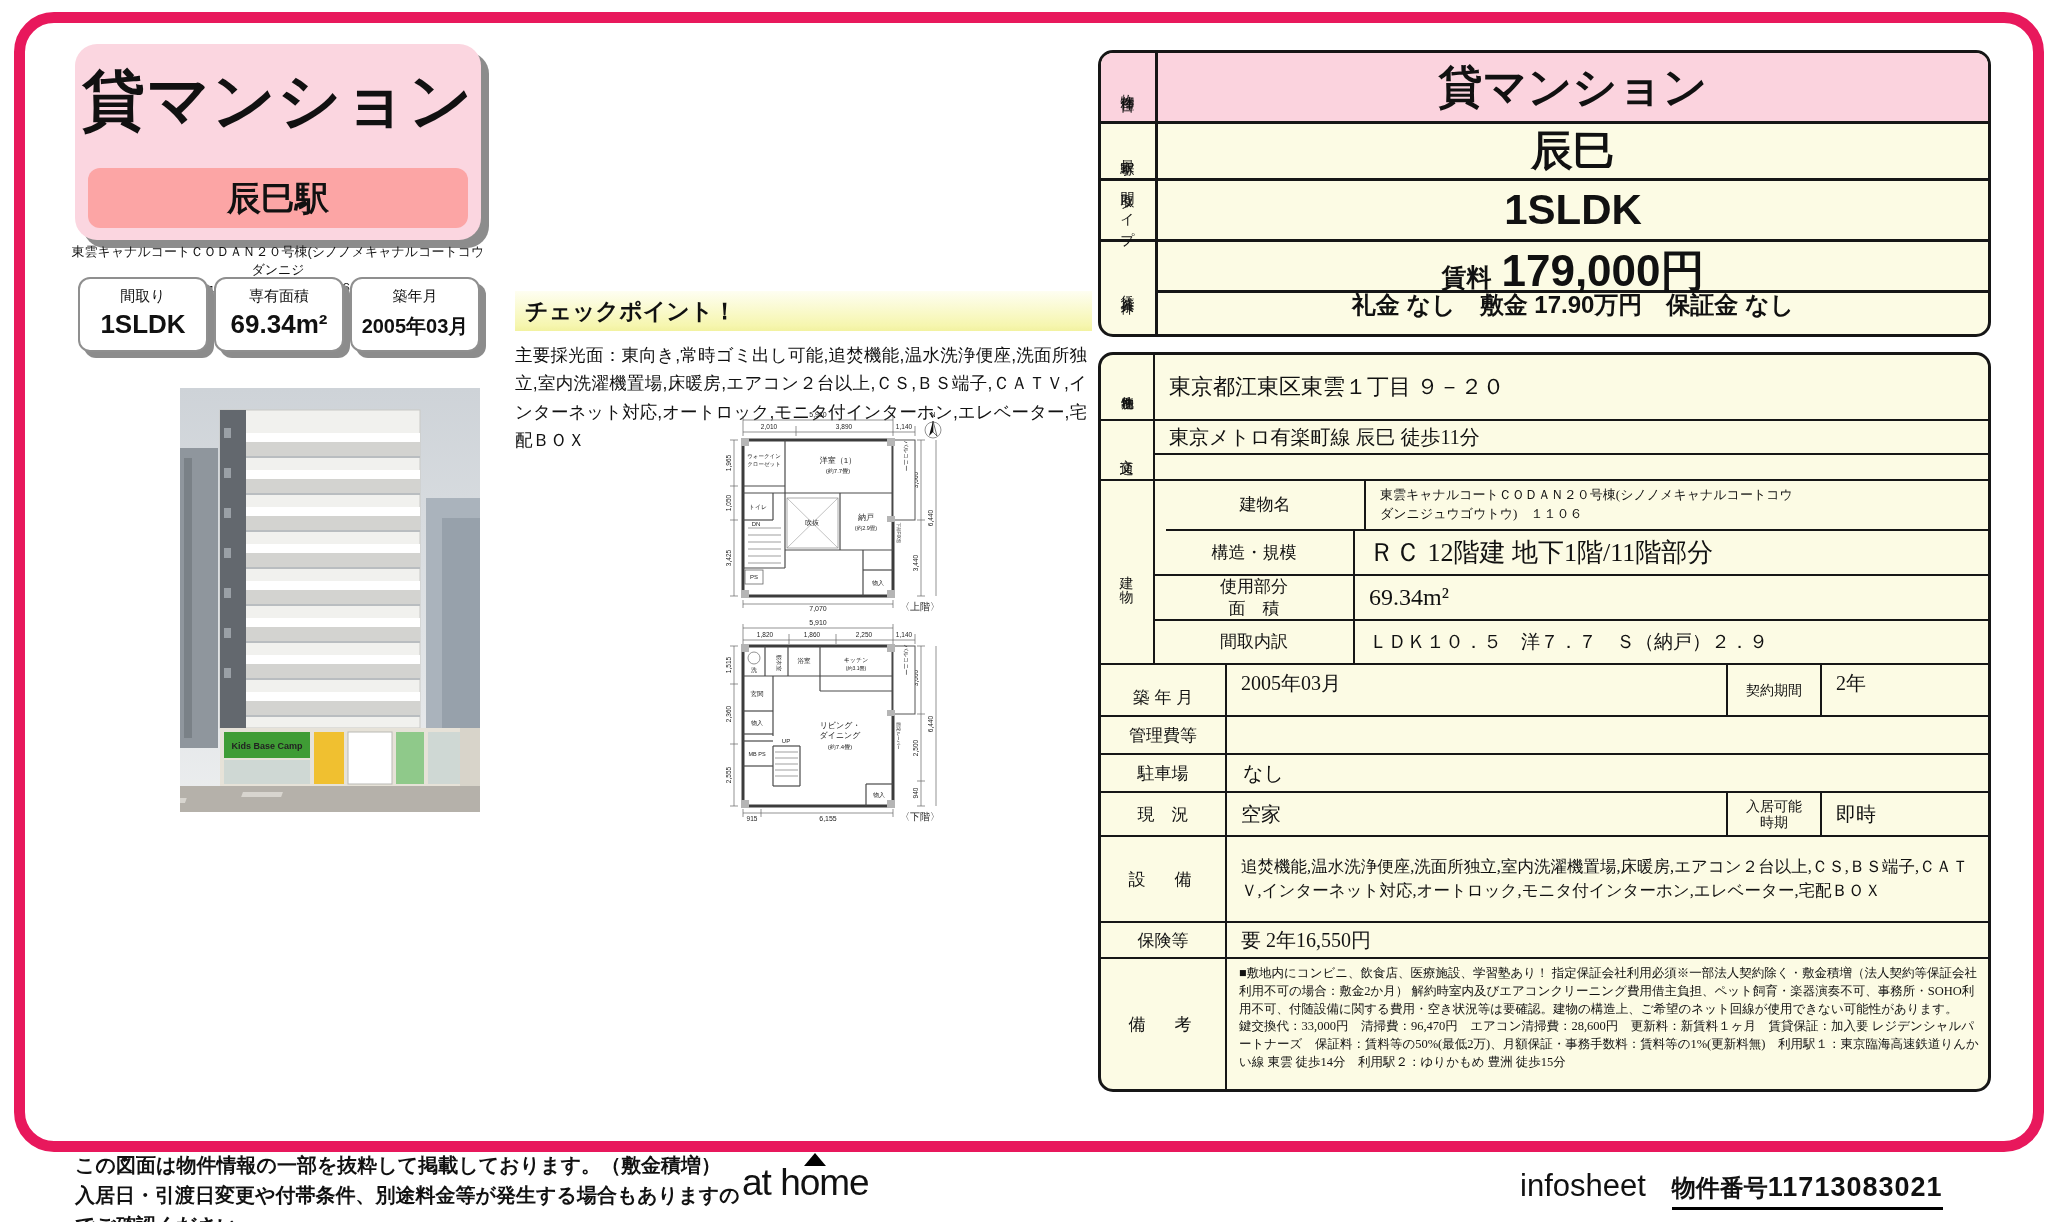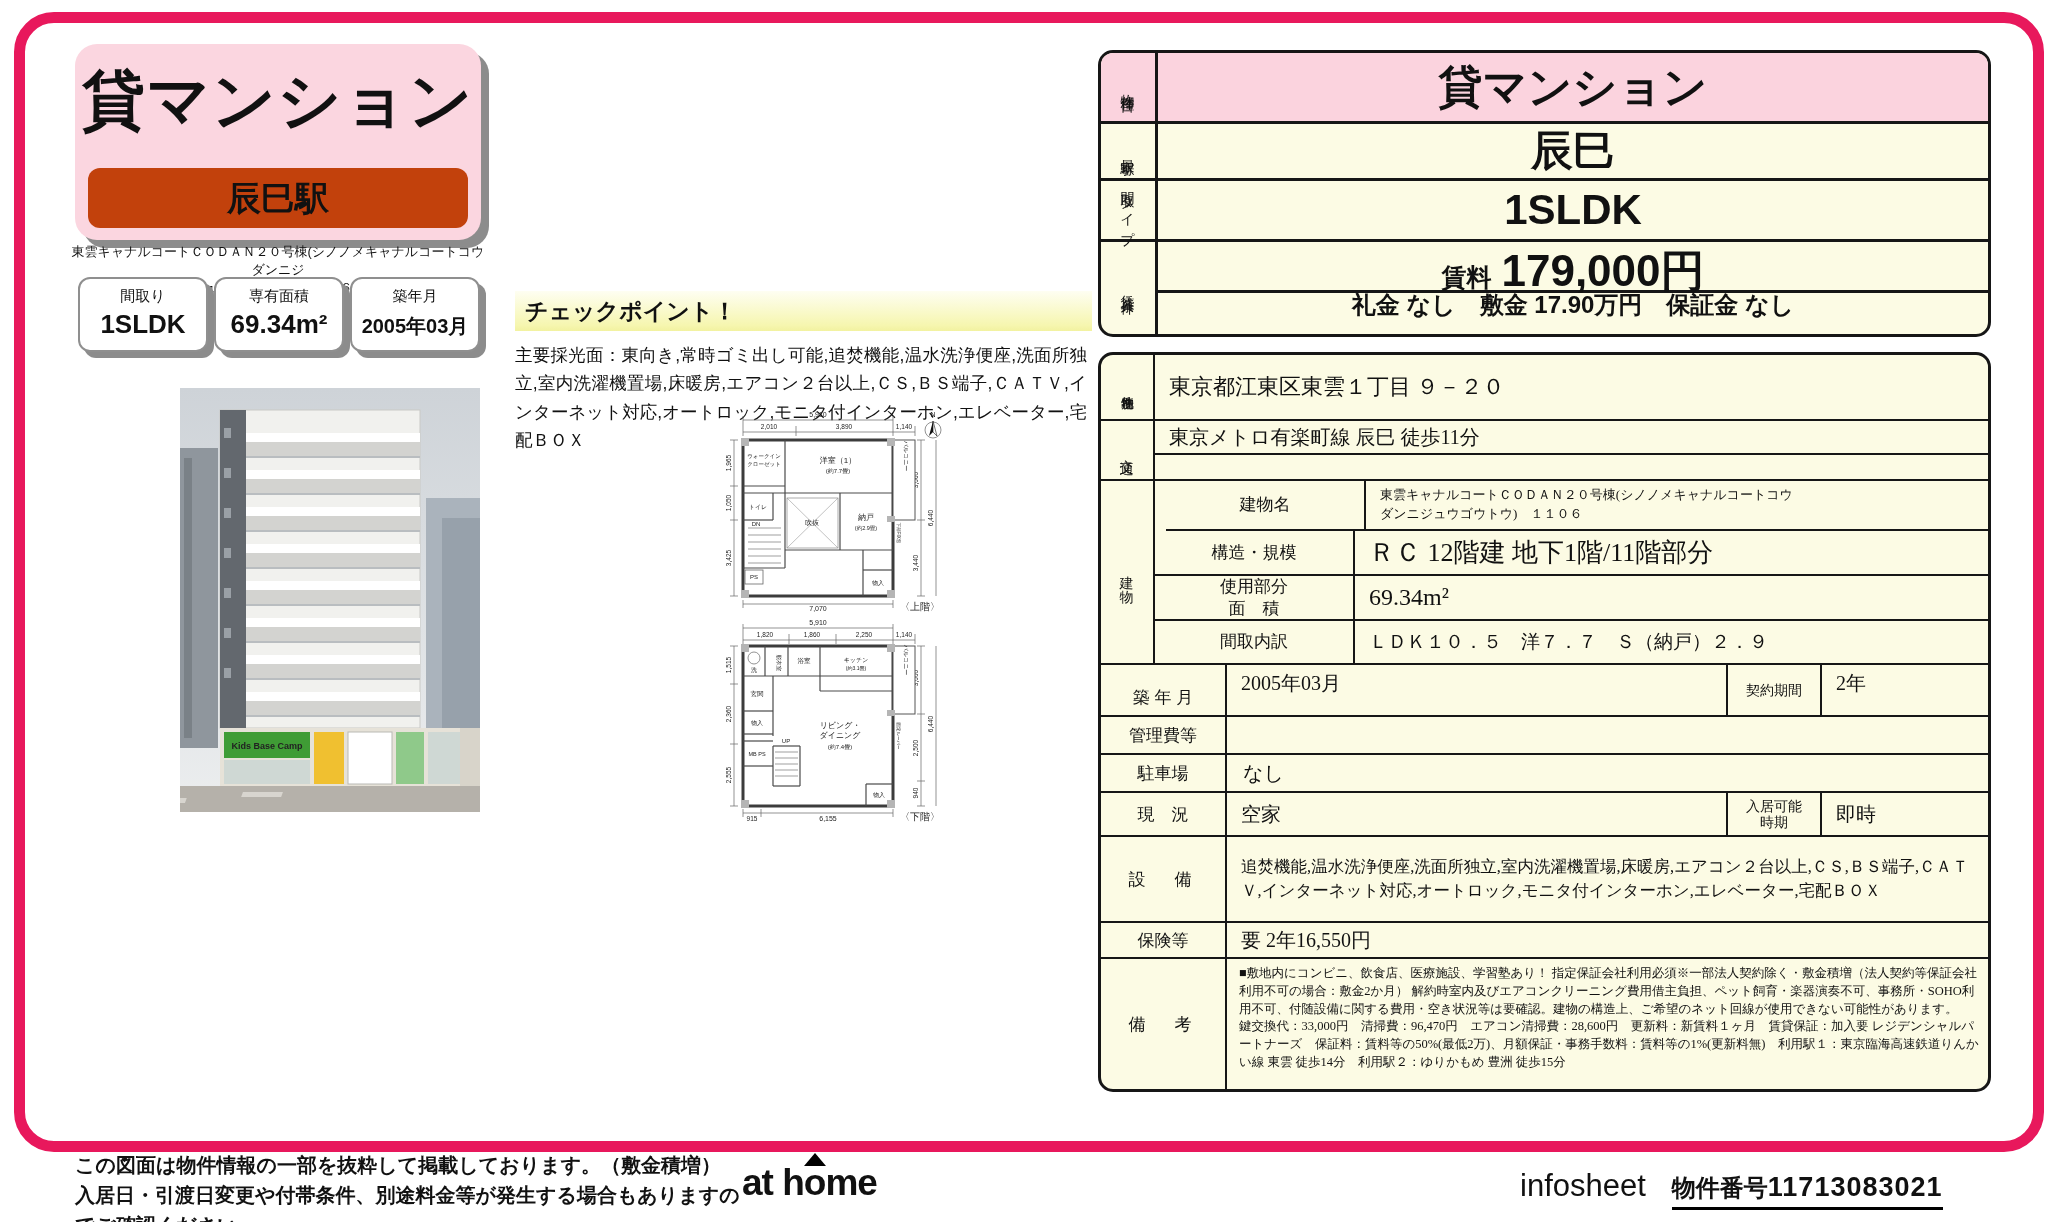--- a/index.html
+++ b/index.html
@@ -7,21 +7,21 @@
         font-family:"Liberation Sans","DejaVu Sans",sans-serif;color:#111;}
   .frame{position:absolute;left:14px;top:12px;width:2008px;height:1118px;
          border:11px solid #e8185c;border-radius:40px;}
   .abs{position:absolute;}
   .serif{font-family:"Liberation Serif","DejaVu Serif",serif;}
 
   
   .title-box{left:75px;top:44px;width:406px;height:196px;background:#fbd6e0;
              border-radius:22px;box-shadow:8px 8px 0 #8c8c8c;}
   .title-box h1{margin:14px 0 0 0;text-align:center;font-size:63px;letter-spacing:1px;font-weight:bold;}
-  .station-box{position:absolute;left:13px;right:13px;bottom:12px;height:60px;background:#c2410c;
+  .station-box{position:absolute;left:13px;right:13px;bottom:12px;height:60px;background:#fca5a5;
                border-radius:12px;text-align:center;font-size:34px;font-weight:bold;line-height:60px;}
   .bname{left:68px;top:243px;width:420px;text-align:center;font-size:13px;line-height:1.4;}
   .sumbox{top:277px;width:126px;height:71px;background:#fff;border:2px solid #8f8f8f;border-radius:12px;
           box-shadow:6px 6px 0 #8c8c8c;text-align:center;}
   .sumbox .lb{font-size:15px;margin-top:8px;}
   .sumbox .vl{font-size:26px;font-weight:bold;margin-top:3px;}
   .sumbox .vl.small{font-size:20px;margin-top:7px;}
 
   
   .cp-title{left:515px;top:291px;width:567px;height:40px;line-height:40px;padding-left:10px;
@@ -54,21 +54,21 @@
           align-items:center;justify-content:center;font-size:17px;line-height:1.25;}
   .hlab{width:124px;min-width:124px;border-right:2px solid #161616;display:flex;align-items:center;
         justify-content:center;font-size:17px;text-align:center;}
   .hlab2{width:92px;min-width:92px;border-left:2px solid #161616;border-right:2px solid #161616;
          display:flex;flex-direction:column;align-items:center;justify-content:center;font-size:14px;line-height:1.15;}
   .vcell{flex:1;display:flex;align-items:center;padding-left:14px;}
   .vtop{align-items:flex-start;padding-top:5px;}
 
   
   .disc{left:75px;top:1150px;width:680px;font-size:20px;font-weight:bold;line-height:1.5;}
-  .logo{left:742px;top:1162px;font-size:37px;font-weight:bold;letter-spacing:-1px;}
+  .logo{left:742px;top:1162px;font-size:37px;font-weight:normal;letter-spacing:-1px;}
   .roof{position:absolute;top:-9px;left:62px;width:0;height:0;
         border-left:11px solid transparent;border-right:11px solid transparent;border-bottom:13px solid #000;}
   .infosheet{left:1520px;top:1168px;display:flex;align-items:baseline;gap:26px;}
   .infosheet .iw{font-size:31px;}
   .pn{display:flex;align-items:baseline;border-bottom:3px solid #000;padding-bottom:3px;}
   .pn .l{font-size:24px;font-weight:bold;}
   .pn .n{font-size:27px;font-weight:bold;letter-spacing:1px;}
 
   svg text{font-family:"Liberation Sans","DejaVu Sans",sans-serif;fill:#222;}
 </style>

